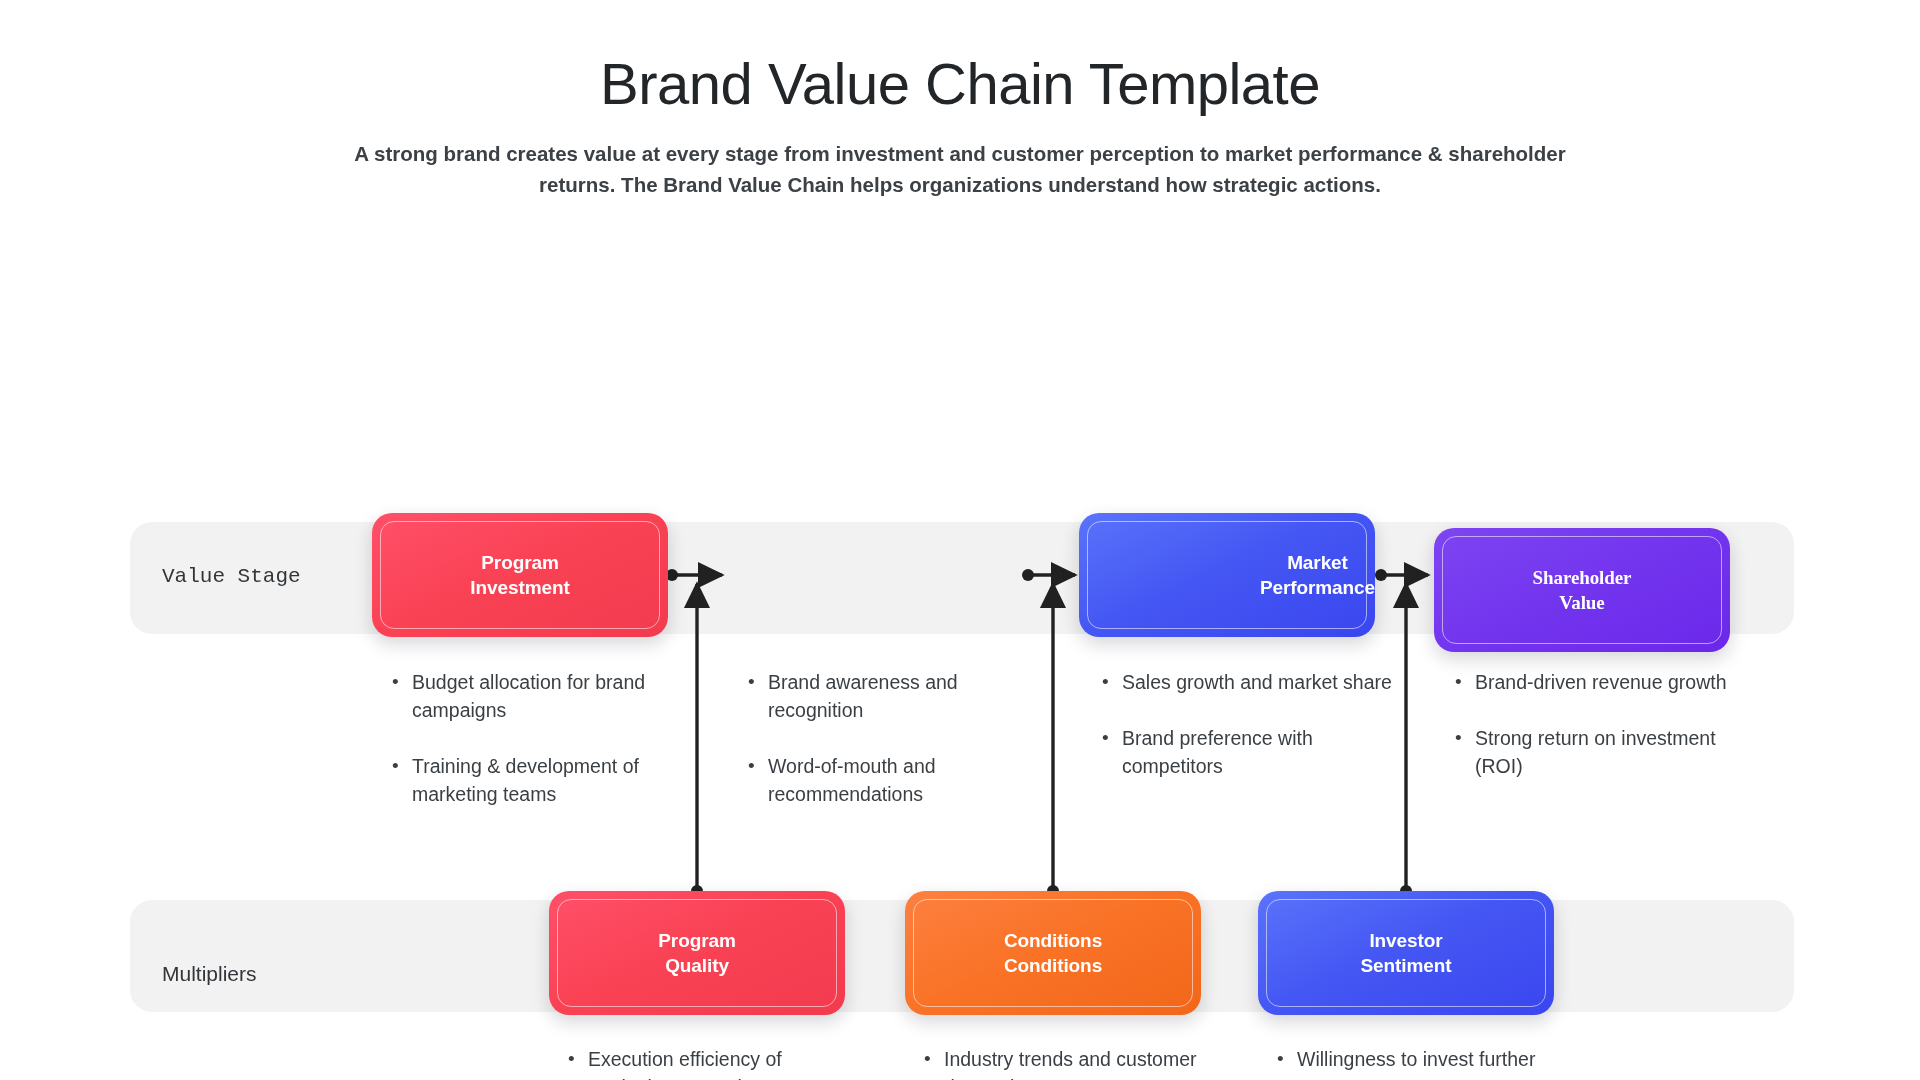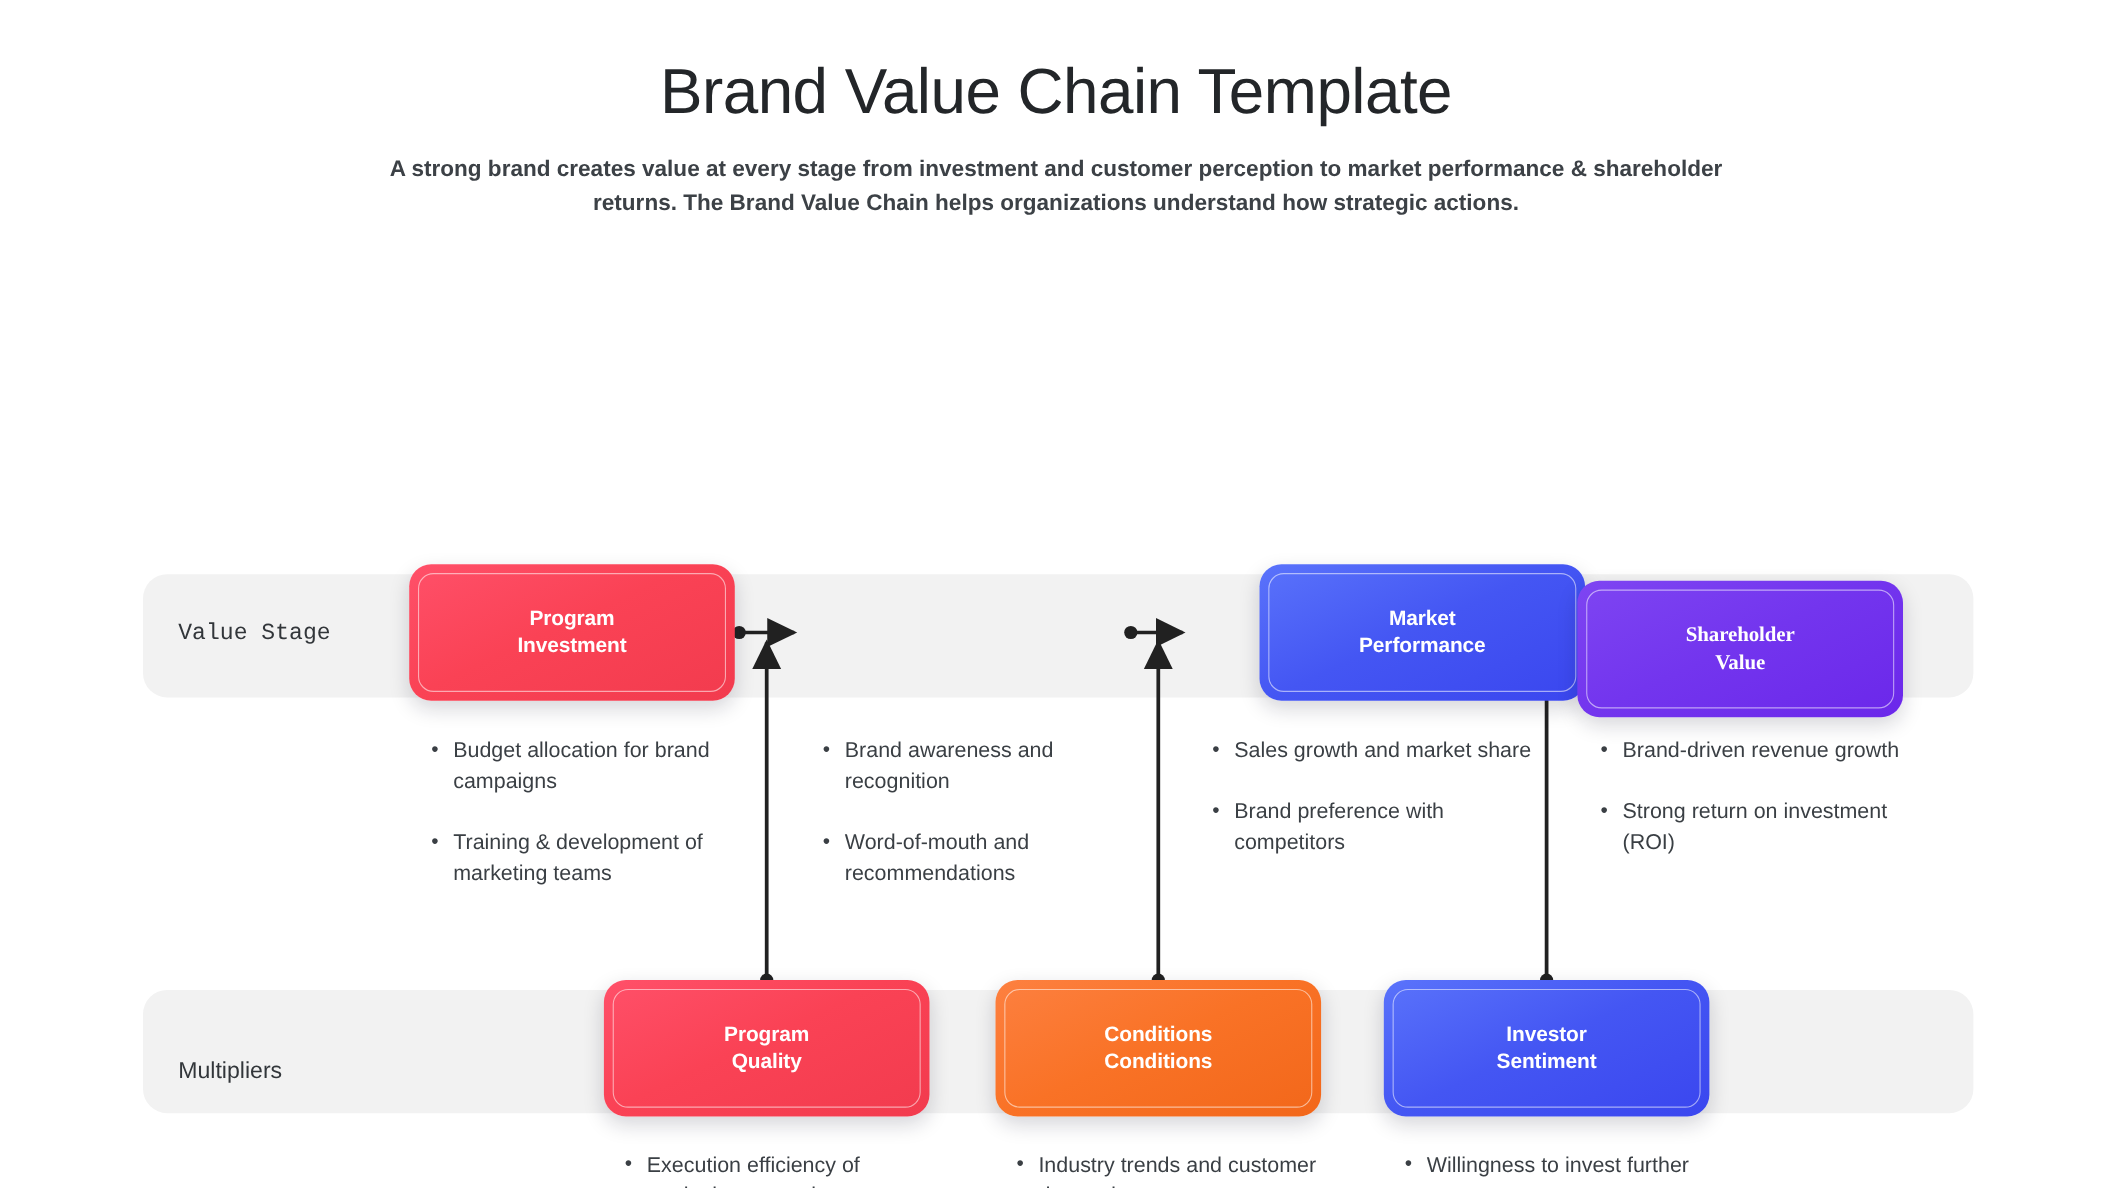--- a/index.html
+++ b/index.html
@@ -84,21 +84,21 @@
   }
 
   .c-red    { background:linear-gradient(155deg,#ff5069 0%,#fa4255 46%,#f23b4e 100%); }
   .c-orange { background:linear-gradient(155deg,#fd8040 0%,#f97226 48%,#f2671a 100%); }
   .c-blue   { background:linear-gradient(155deg,#5a73fb 0%,#4456f3 48%,#3a46ef 100%); }
   .c-purple { background:linear-gradient(155deg,#7e45f2 0%,#7335ee 48%,#6b27ea 100%); }
 
   
   .n-top-0 { left:372px;  top:281px; }
   .n-top-1 { left:728px;  top:281px; }
-  .n-top-2 { left:1145px; top:281px; }
+  .n-top-2 { left:1079px; top:281px;justify-content:flex-end; }
   .n-top-3 { left:1434px; top:296px;font-family:Liberation Serif, serif; }
 
   
   .n-bot-0 { left:549px;  top:659px; }
   .n-bot-1 { left:905px;  top:659px; }
   .n-bot-2 { left:1258px; top:659px; }
 
   
   .connector-layer { position:absolute; left:0; top:0; width:1920px; height:790px; z-index:3; }
 

